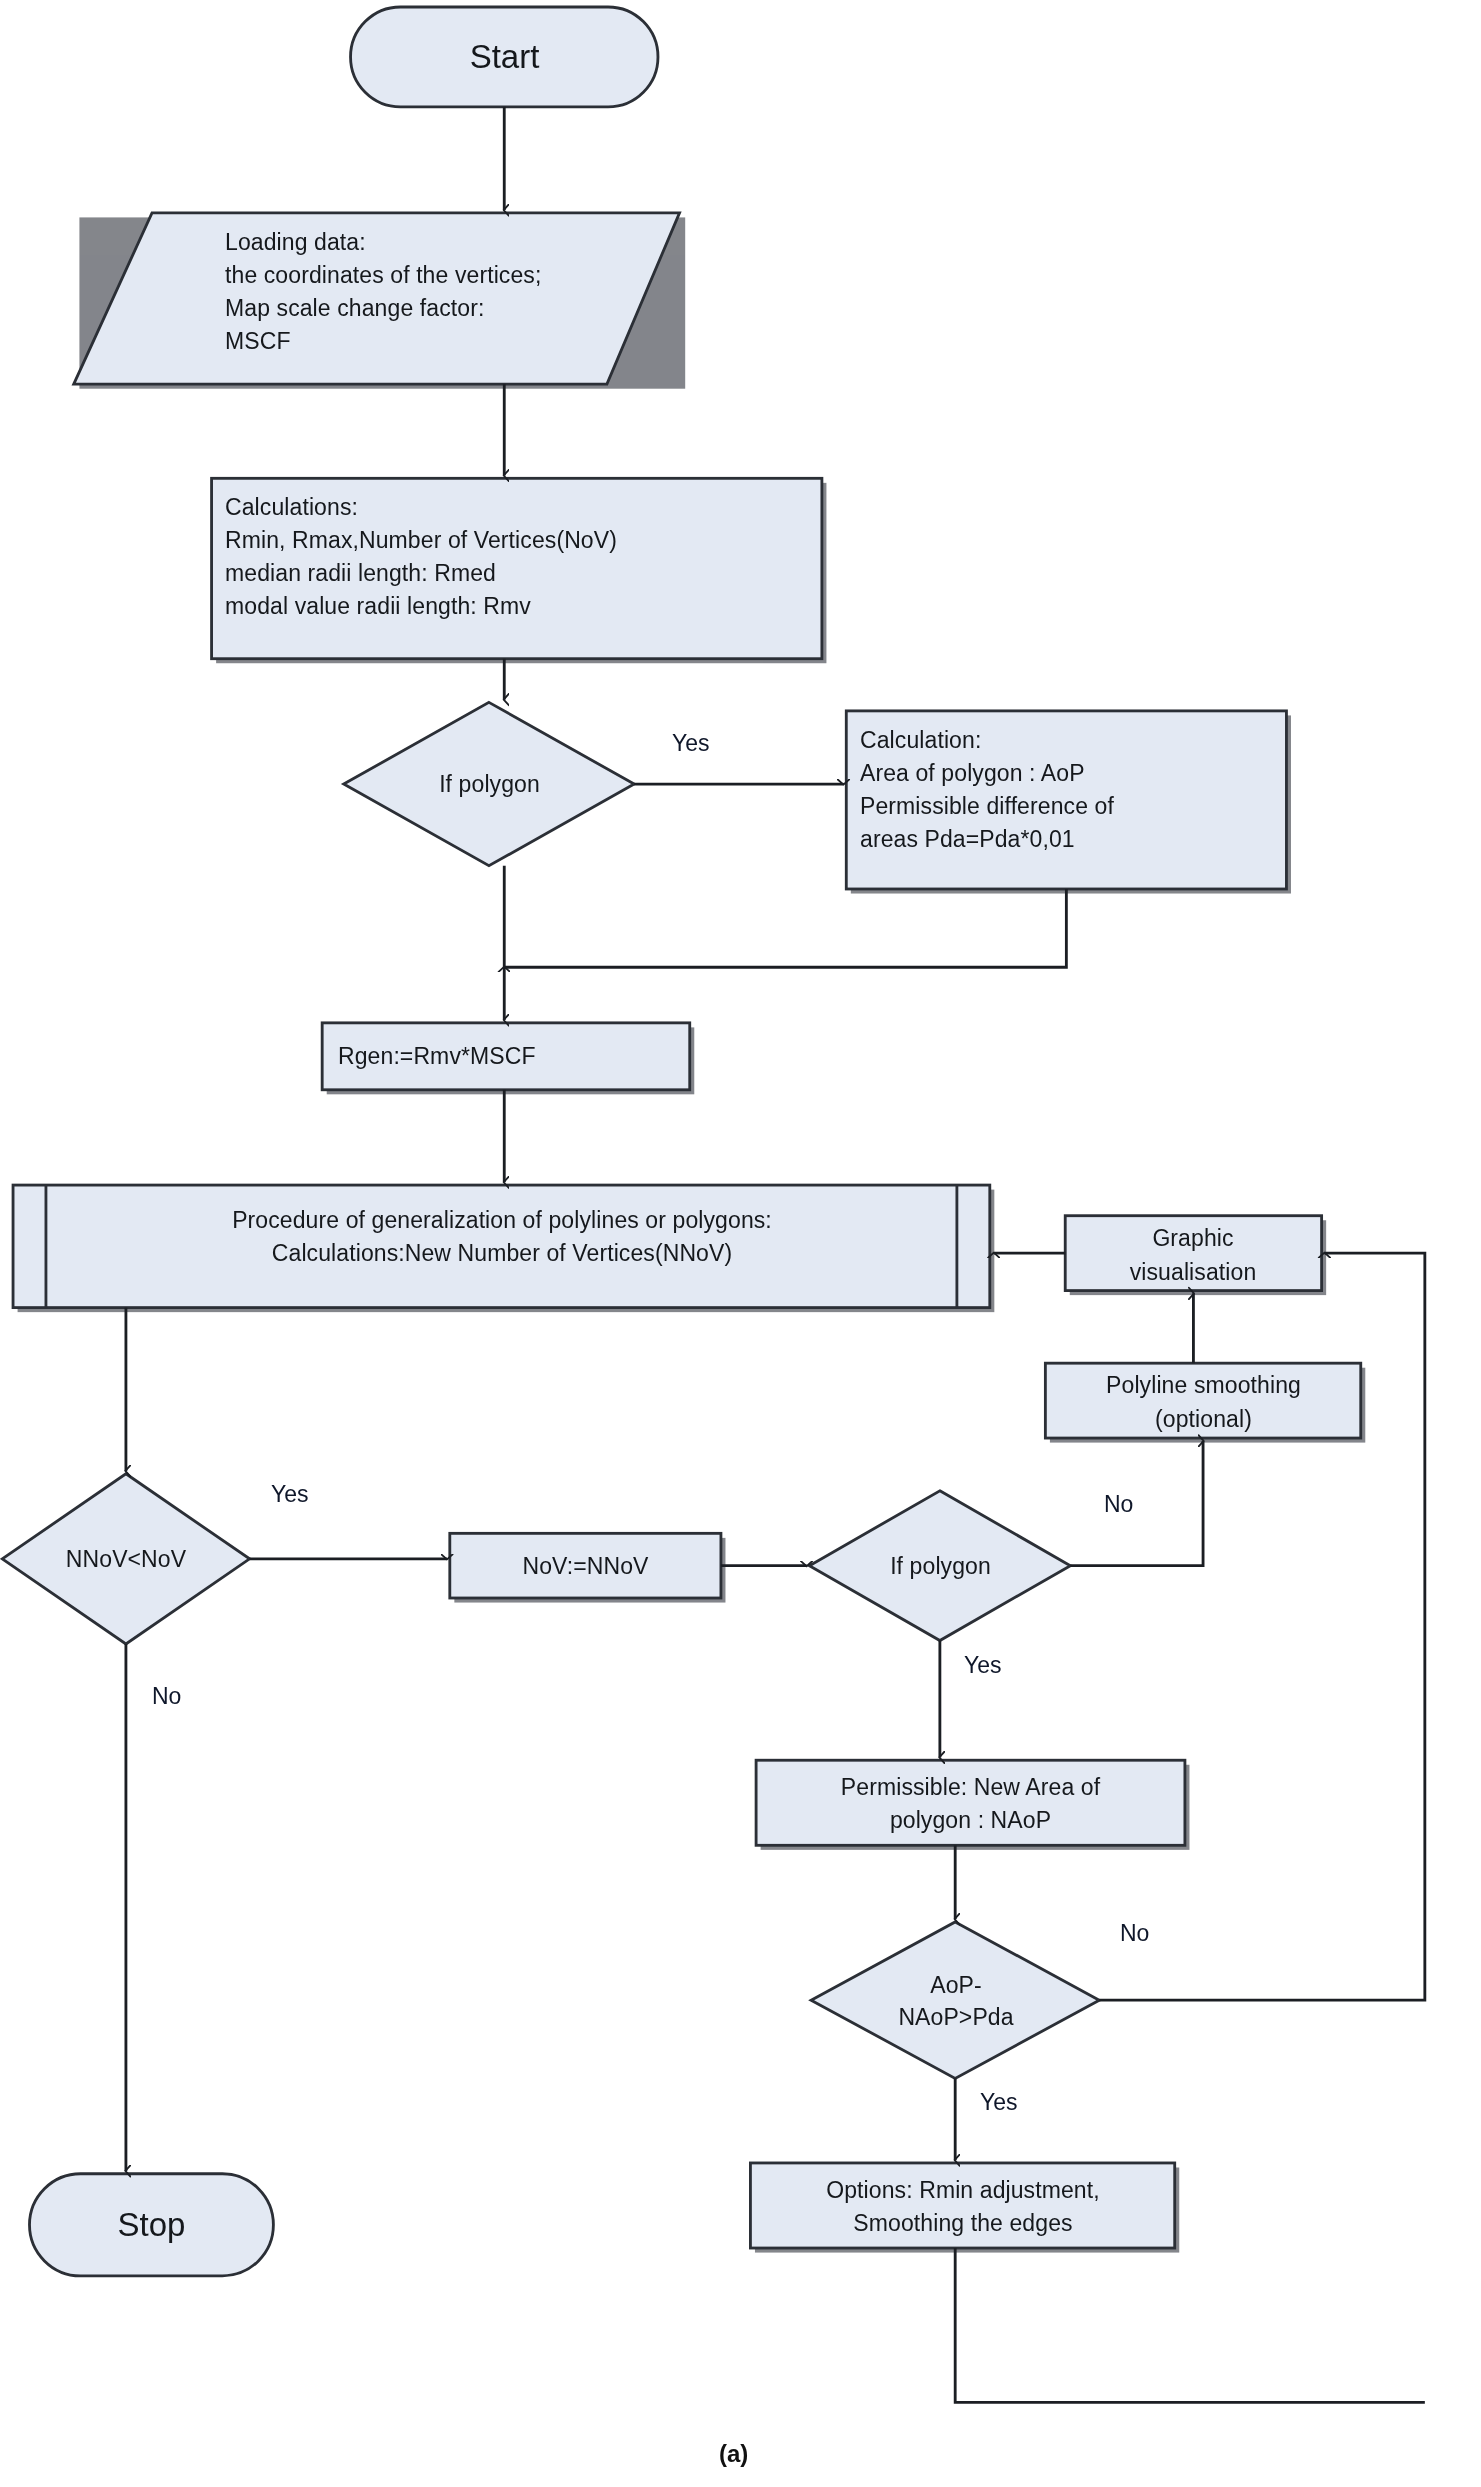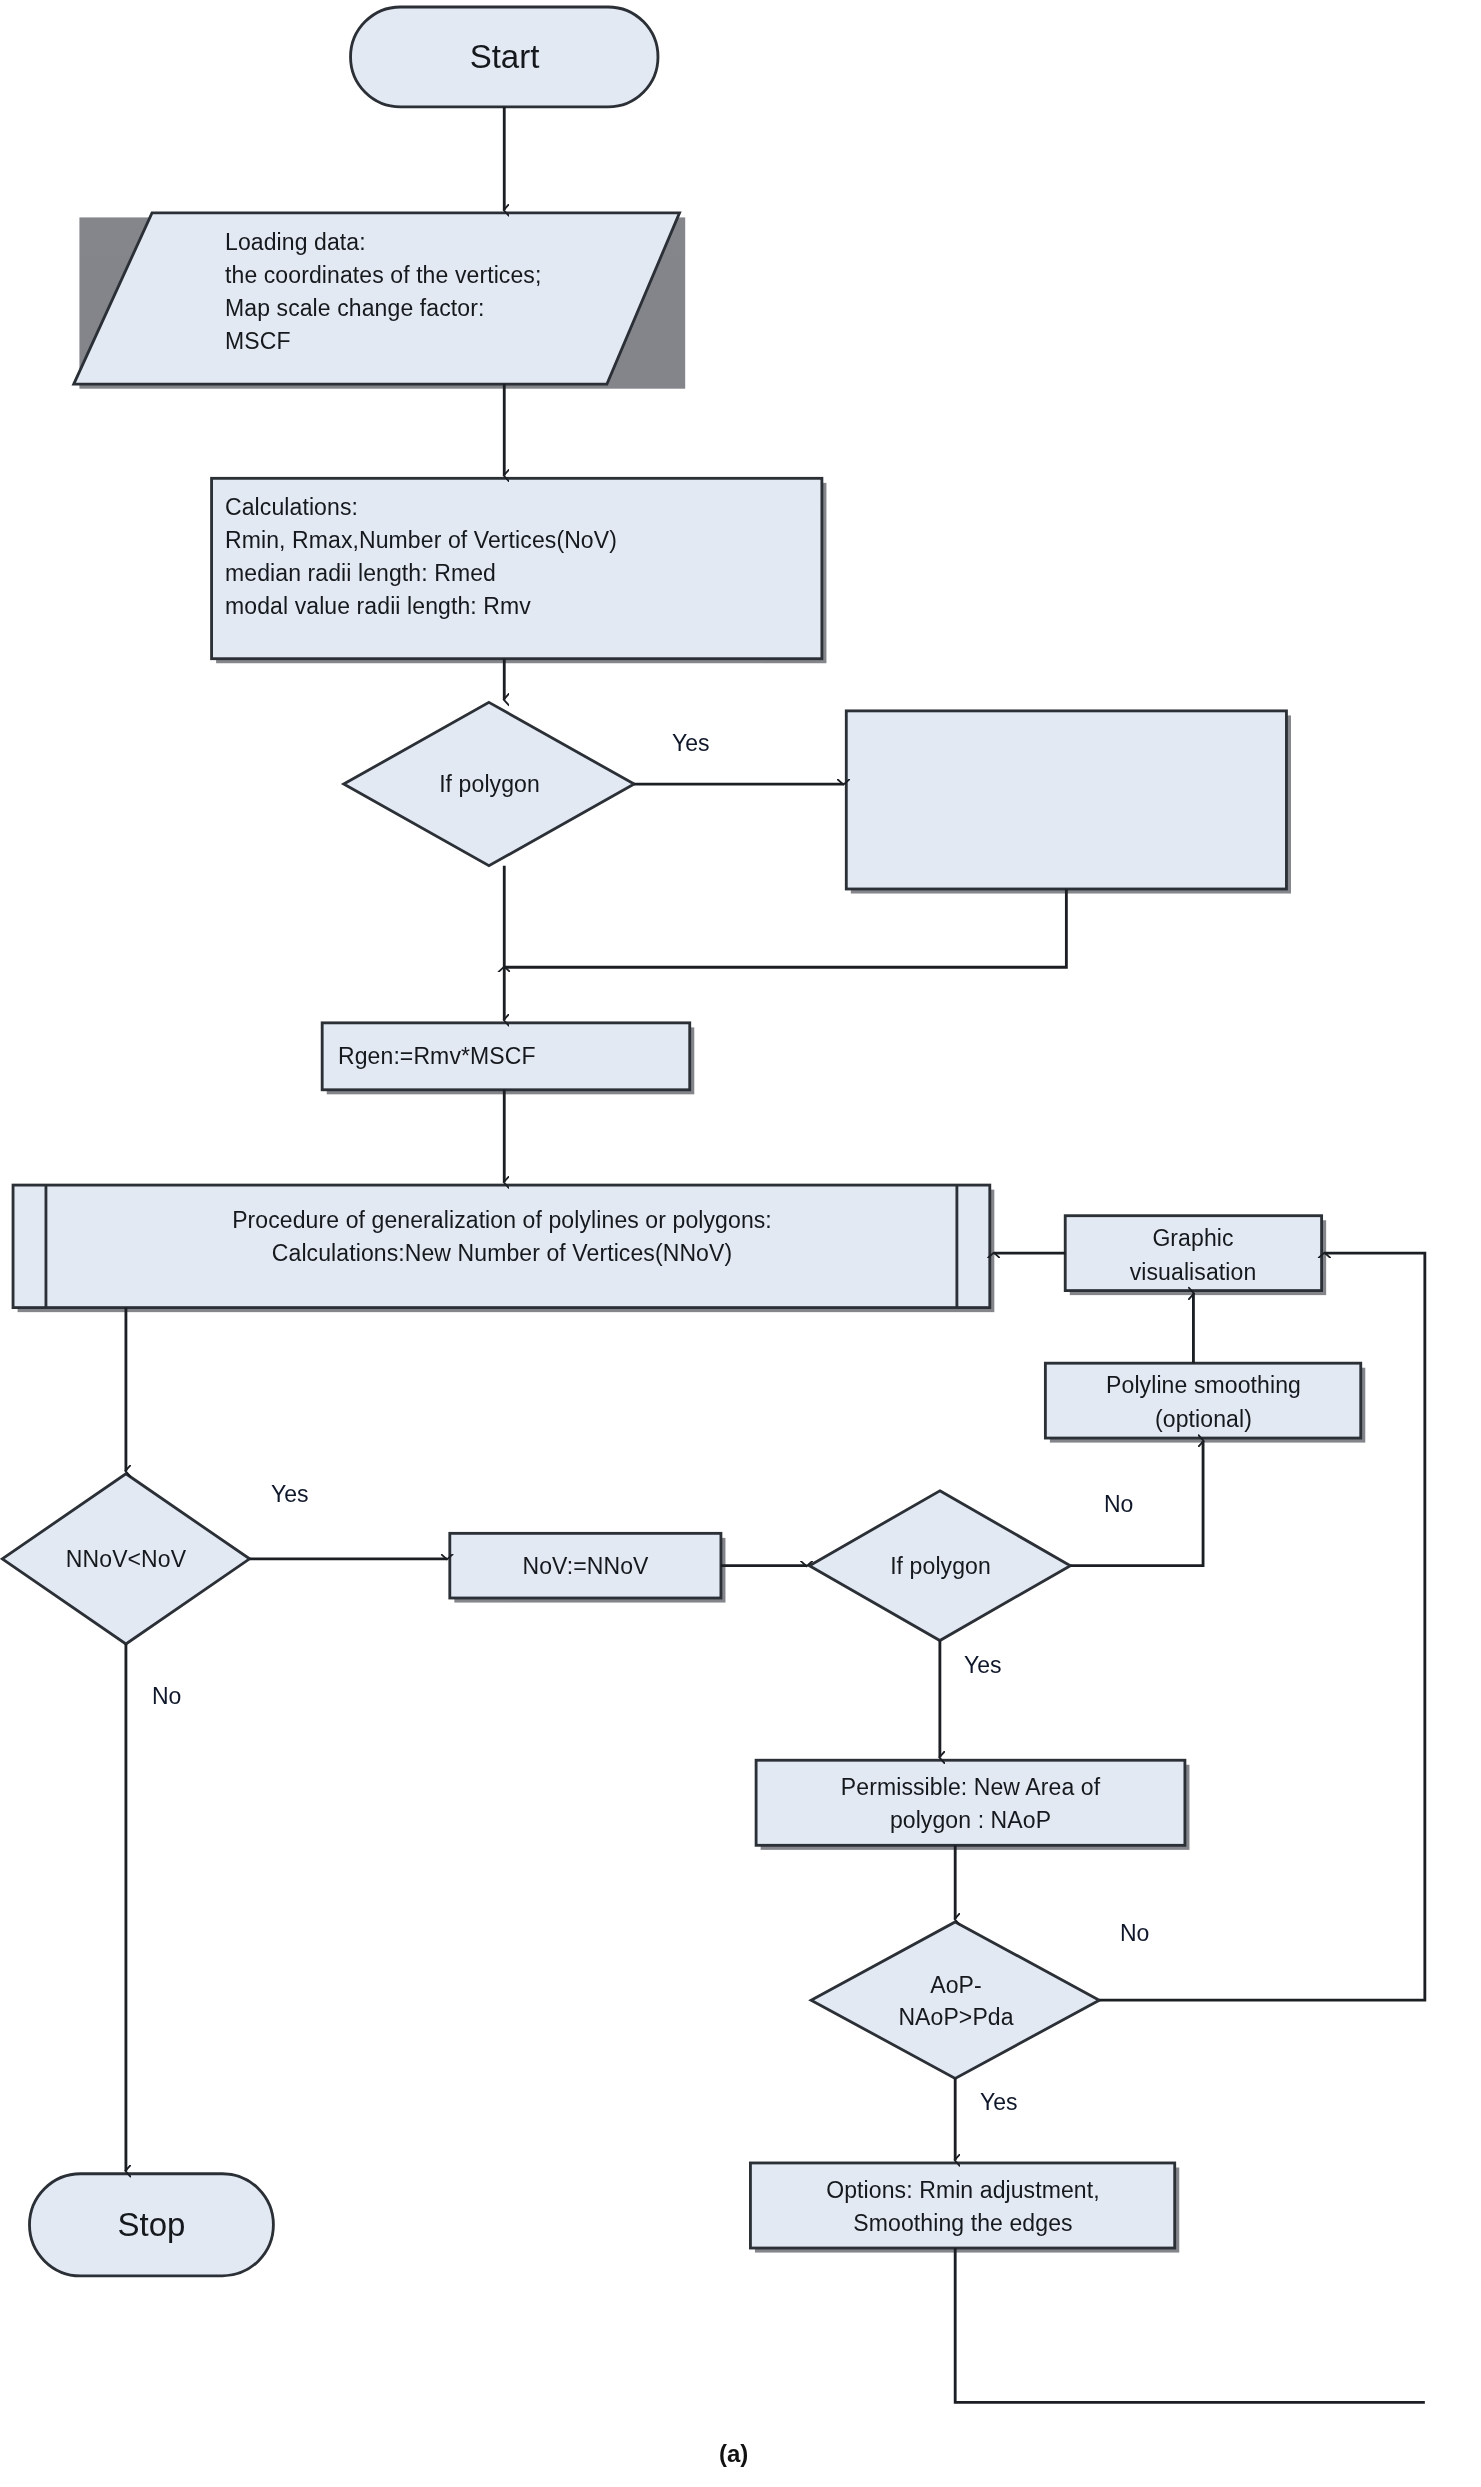--- a/index.html
+++ b/index.html
@@ -184,20 +184,24 @@
 median radii length: Rmed
 modal value radii length: Rmv</div>
 
   <div class="node-label lft" style="left:225px;top:226px;width:465px;">Loading data:
 the coordinates of the vertices;
 Map scale change factor:
 MSCF</div>
 
   <div class="node-label ctr" style="left:376px;top:768px;width:227px;">If polygon</div>
 
+  <div class="node-label lft" style="left:860px;top:724px;width:431px;">Calculation:
+Area of polygon : AoP
+Permissible difference of
+areas Pda=Pda*0,01</div>
 
   <div class="node-label lft" style="left:338px;top:1040px;width:352px;">Rgen:=Rmv*MSCF</div>
 
   <div class="node-label ctr" style="left:51px;top:1204px;width:902px;">Procedure of generalization of polylines or polygons:
 Calculations:New Number of Vertices(NNoV)</div>
 
   <div class="node-label ctr" style="left:1065px;top:1221px;width:256px;line-height:34px;">Graphic
 visualisation</div>
 
   <div class="node-label ctr" style="left:1046px;top:1368px;width:315px;line-height:34px;">Polyline smoothing

